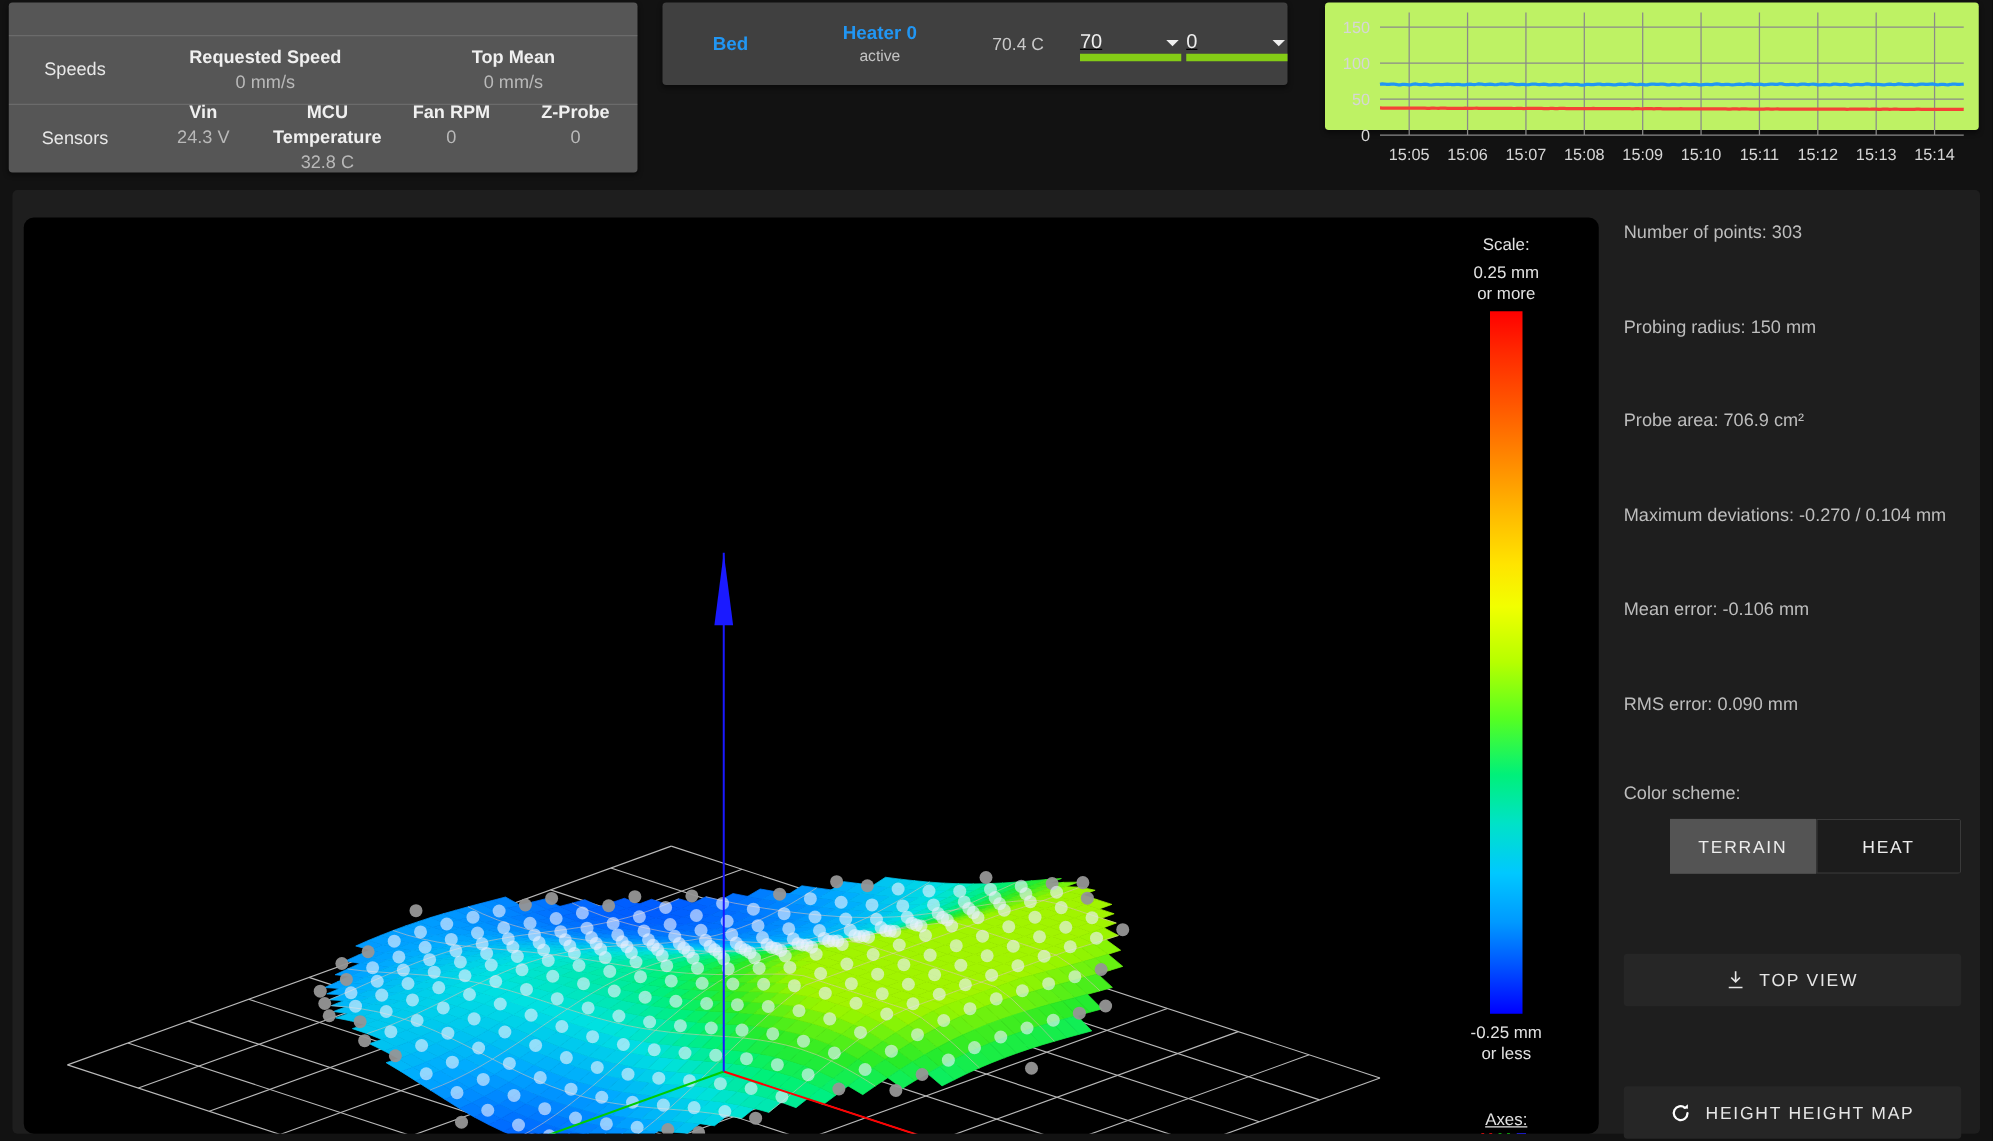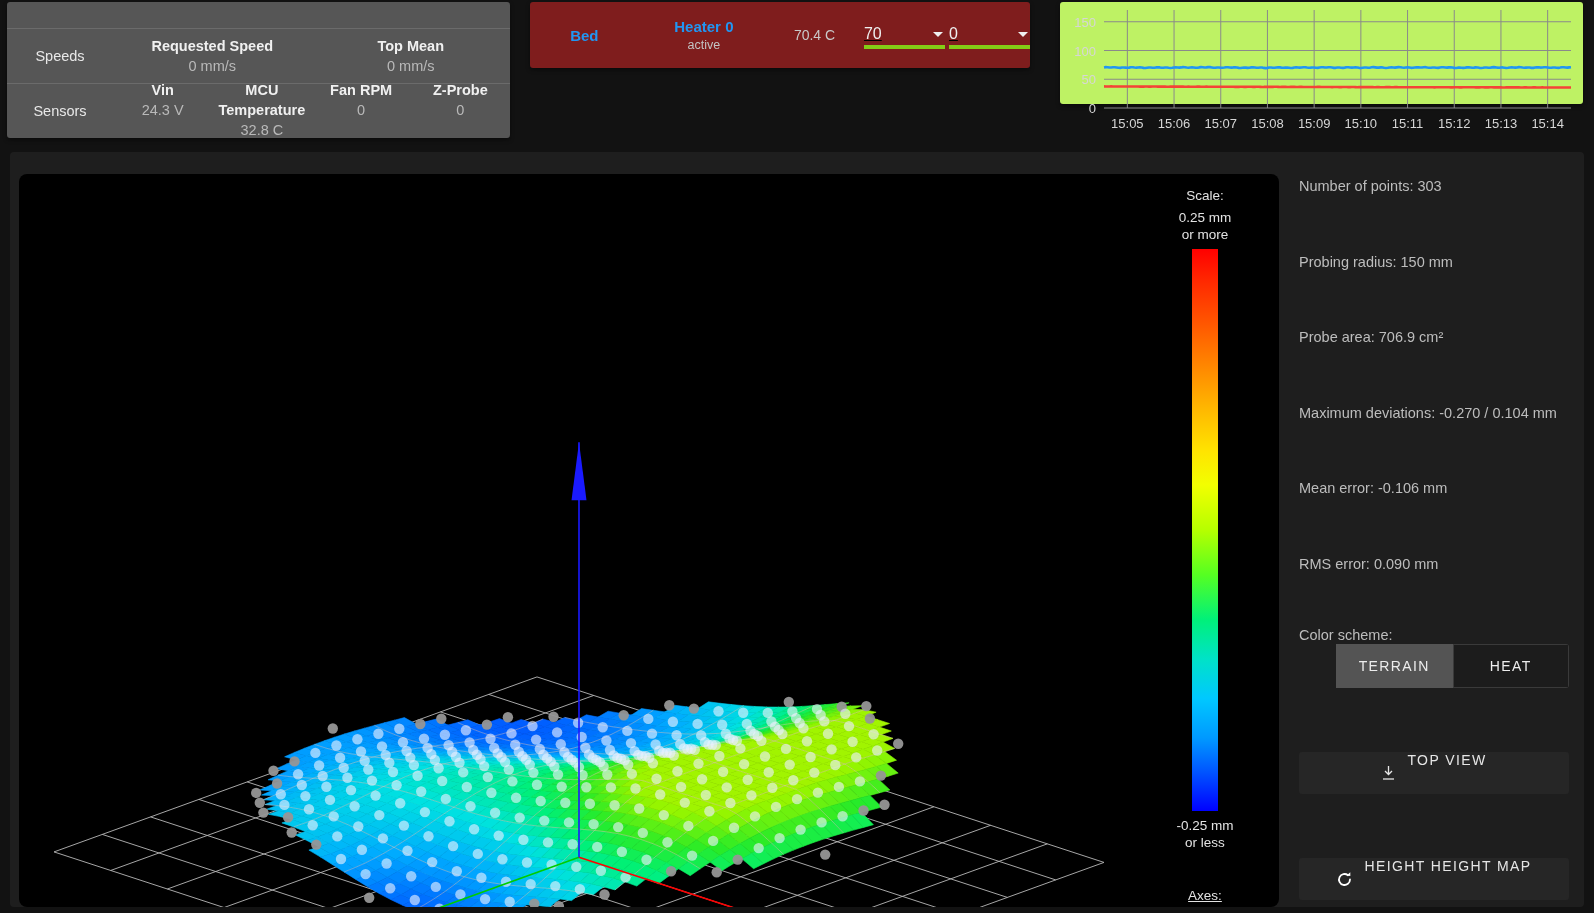--- a/index.html
+++ b/index.html
@@ -28,35 +28,35 @@
     color: #e8e8e8; font-size: 14.5px;
   }
   .srow .cells { flex: 1; display: flex; }
   .cell { flex: 1; text-align: center; }
   .cell .ch { color: #f0f0f0; font-size: 14.5px; font-weight: bold; line-height: 20px; }
   .cell .cv { color: #b9b9b9; font-size: 14.5px; line-height: 21px; }
 
   
   #heater-panel {
     position: absolute; left: 530px; top: 2px; width: 500px; height: 66px;
-    background: #7f1d1d; border-radius: 3px;
+    background: #404040; border-radius: 3px;
     box-shadow: 0 2px 4px rgba(0,0,0,.45);
     display: flex; align-items: center;
   }
   #heater-panel .tool-name {
     width: 110px; text-align: center; color: #2196f3;
     font-size: 15px; font-weight: bold;
   }
   #heater-panel .heater-block { width: 132px; text-align: center; }
   #heater-panel .heater-block .hname { color: #2196f3; font-size: 15px; font-weight: bold; line-height: 20px; }
   #heater-panel .heater-block .hstate { color: #c3c3c3; font-size: 12.5px; line-height: 17px; }
   #heater-panel .cur-temp { width: 92px; text-align: center; color: #c9c9c9; font-size: 14px; }
   .sel-wrap {
     width: 82px; margin-left: 4px; position: relative;
-    border-bottom: 4px solid #84cc16; height: 28px; text-decoration: underline;
+    border-bottom: 6px solid #84cc16; height: 28px; text-decoration: underline;
   }
   .sel-wrap .selval { color: #efefef; font-size: 16px; line-height: 26px; }
   .sel-wrap .caret {
     position: absolute; right: 2px; top: 11px;
     width: 0; height: 0; border-left: 5px solid transparent;
     border-right: 5px solid transparent; border-top: 5px solid #efefef;
   }
 
   
   #chart-panel {
@@ -100,34 +100,34 @@
   
   #info-col {
     position: absolute; left: 1289px; top: 22px; width: 270px; height: 733px;
   }
   .stat-line {
     color: #bdbdbd; font-size: 14.5px; height: 75.5px; line-height: 20px;
     padding-top: 2px;
   }
   #color-scheme-label { color: #bdbdbd; font-size: 14.5px; margin-top: 0px; }
   #scheme-toggle {
-    display: flex; margin-top: 1px; height: 44px;
+    display: flex; margin-top: 12px; height: 44px;
     border-radius: 3px; overflow: hidden; padding-left: 37px;
   }
   .scheme-btn {
     flex: 1; display: flex; align-items: center; justify-content: center;
     font-size: 14px; letter-spacing: 1.4px; color: #ededed;
     background: #1c1c1c; border: 1px solid #3a3a3a; cursor: pointer;
   }
   .scheme-btn.active { background: #545454; border-color: #545454; }
   .act-btn {
     margin-top: 64px; height: 42px; width: 100%;
     background: #262626; border: none; border-radius: 3px;
     color: #e6e6e6; font-size: 14px; letter-spacing: 1.4px;
-    display: flex; justify-content: center; gap: 11px;
+    display: flex; align-items: center; justify-content: center; gap: 11px;
     cursor: pointer; font-family: "Liberation Sans", sans-serif;
   }
   #reload-btn { margin-top: 64px; }
   .btn-ico { display: inline-flex; align-items: center; }
 </style>
 </head>
 <body>
 
 <div id="top-row">
 

